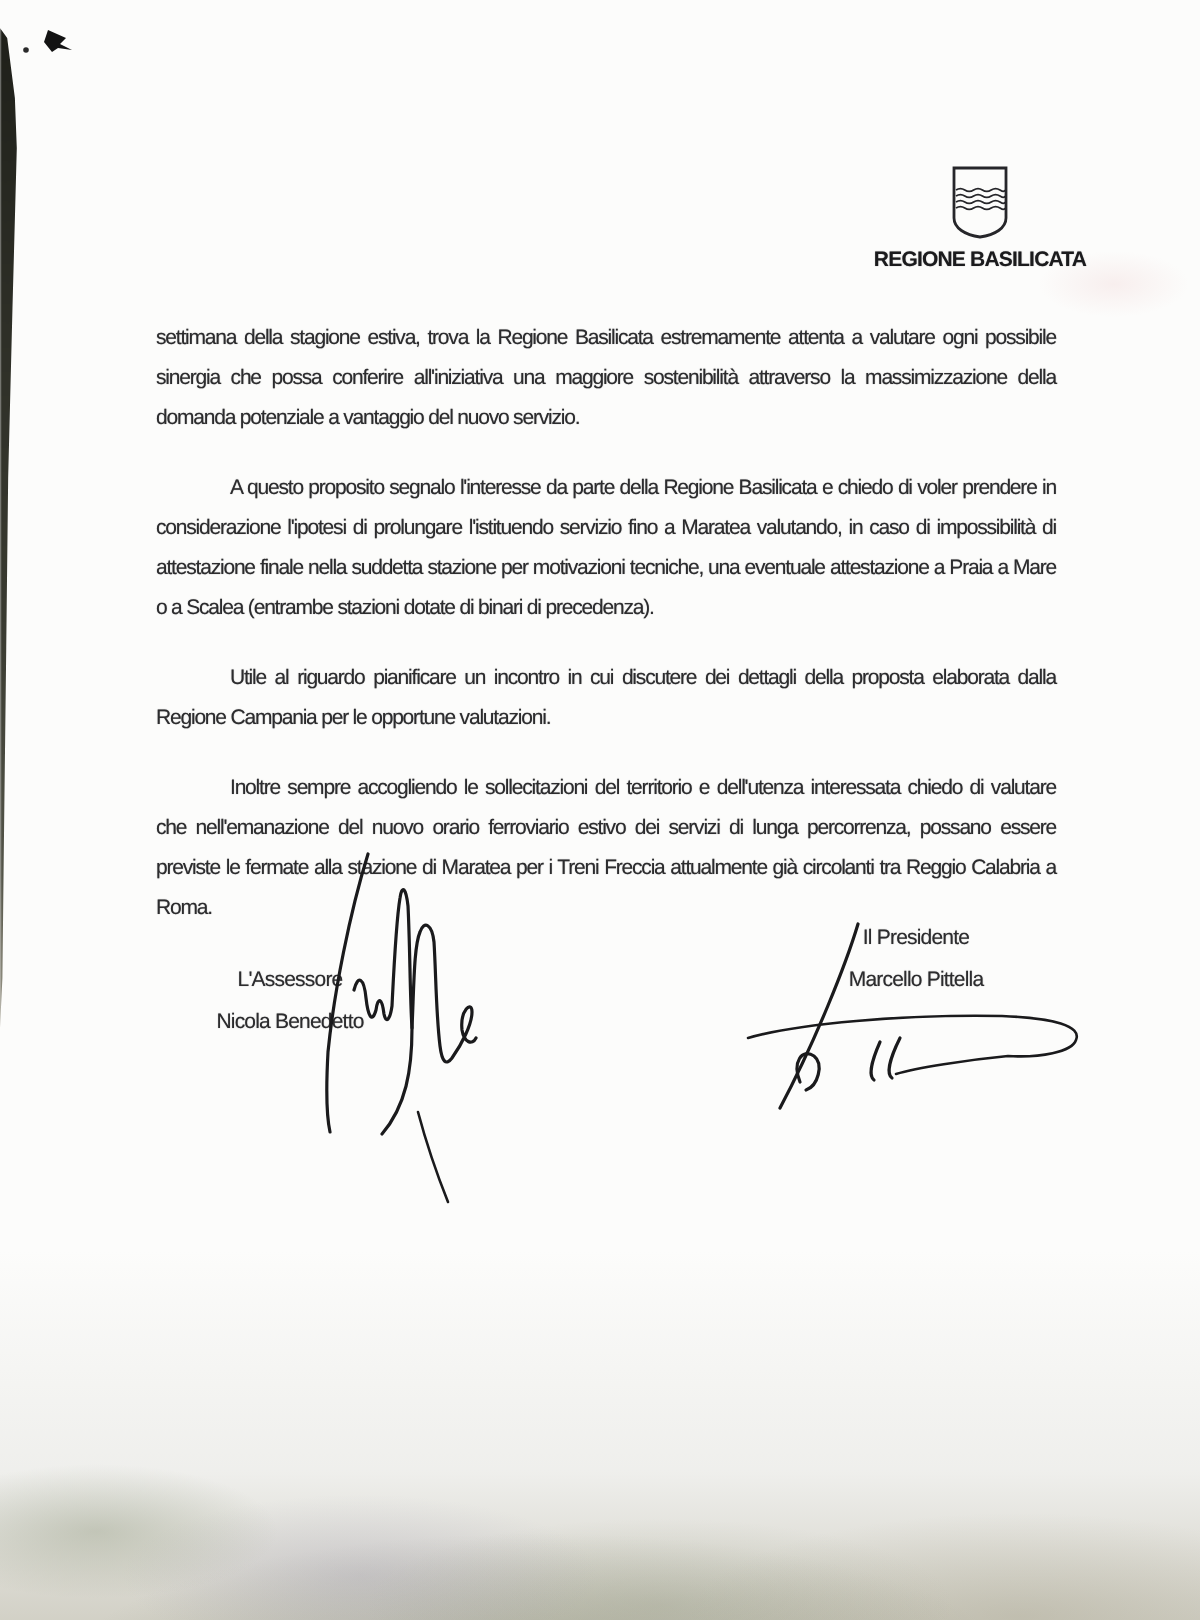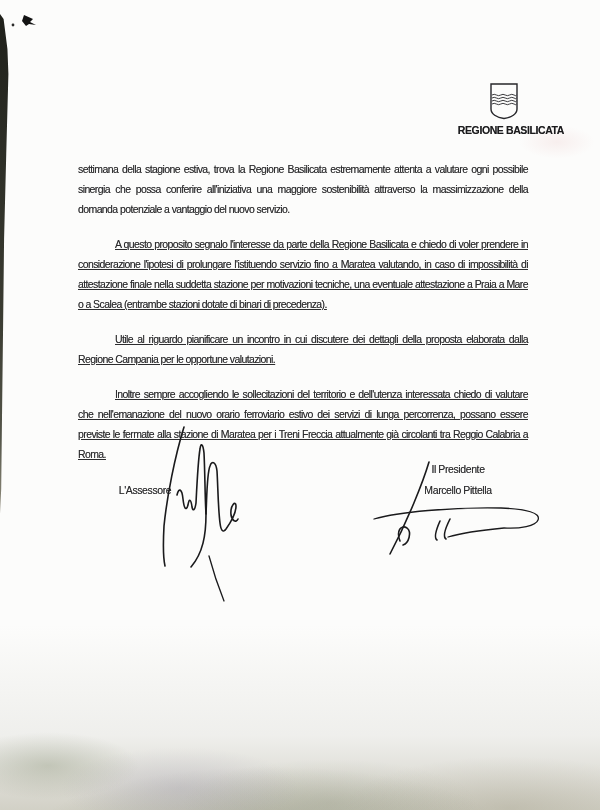--- a/index.html
+++ b/index.html
@@ -23,36 +23,36 @@
     position:absolute;left:0;bottom:0;width:100%;height:185px;pointer-events:none;
     background:
       radial-gradient(130px 48px at 8% 76%, rgba(125,135,105,.32), transparent 70%),
       radial-gradient(170px 58px at 30% 88%, rgba(150,145,172,.26), transparent 70%),
       radial-gradient(210px 62px at 55% 96%, rgba(145,150,125,.28), transparent 70%),
       radial-gradient(230px 72px at 85% 99%, rgba(150,145,120,.30), transparent 72%),
       radial-gradient(320px 95px at 45% 115%, rgba(110,115,90,.35), transparent 75%),
       linear-gradient(180deg, rgba(230,230,226,0) 0%, rgba(214,214,208,.35) 60%, rgba(176,173,155,.55) 100%);
   }
   
-  .logo-block{position:absolute;left:444px;top:82px;width:120px;text-align:right;}
+  .logo-block{position:absolute;left:430px;top:82px;width:120px;text-align:center;}
   .shield{display:block;margin:0 auto;}
   .org-name{
     margin-top:4px;font-size:10.5px;font-weight:700;letter-spacing:-.4px;
     color:#1b1b1d;white-space:nowrap;
     text-shadow:0 0 .5px rgba(27,27,29,.5);
   }
   
   .letter{
     position:absolute;left:63px;top:144px;width:480px;
     font-size:10.5px;line-height:20px;letter-spacing:-.6px;
     color:#2c2c2e;text-align:justify;
     text-shadow:0 0 .5px rgba(44,44,46,.55);
   }
   .letter p{margin:15px;}
-  .letter p.indent{text-indent:37px;text-decoration:underline;}
+  .letter p.indent{text-indent:37px;}
   .letter p.gap{margin-top:12px;}
   
   .sig{
     position:absolute;font-size:10.5px;letter-spacing:-.4px;line-height:21px;
     color:#2c2c2e;text-align:center;
     text-shadow:0 0 .5px rgba(44,44,46,.55);
   }
   .sig-left{left:86px;top:480px;width:118px;}
   .sig-right{left:398px;top:459px;width:120px;}
   
@@ -85,20 +85,21 @@
 
   <div class="letter">
     <p>settimana della stagione estiva, trova la Regione Basilicata estremamente attenta a valutare ogni possibile sinergia che possa conferire all'iniziativa una maggiore sostenibilità attraverso la massimizzazione della domanda potenziale a vantaggio del nuovo servizio.</p>
     <p class="indent">A questo proposito segnalo l'interesse da parte della Regione Basilicata e chiedo di voler prendere in considerazione l'ipotesi di prolungare l'istituendo servizio fino a Maratea valutando, in caso di impossibilità di attestazione finale nella suddetta stazione per motivazioni tecniche, una eventuale attestazione a Praia a Mare o a Scalea (entrambe stazioni dotate di binari di precedenza).</p>
     <p class="indent">Utile al riguardo pianificare un incontro in cui discutere dei dettagli della proposta elaborata dalla Regione Campania per le opportune valutazioni.</p>
     <p class="indent gap">Inoltre sempre accogliendo le sollecitazioni del territorio e dell'utenza interessata chiedo di valutare che nell'emanazione del nuovo orario ferroviario estivo dei servizi di lunga percorrenza, possano essere previste le fermate alla stazione di Maratea per i Treni Freccia attualmente già circolanti tra Reggio Calabria a Roma.</p>
   </div>
 
   <div class="sig sig-left">
     <div>L'Assessore</div>
+    <div>Nicola Benedetto</div>
   </div>
 
   <div class="sig sig-right">
     <div>Il Presidente</div>
     <div>Marcello Pittella</div>
   </div>
 
   <svg class="ink" width="600" height="810" viewBox="0 0 600 810">
 
     <g>

